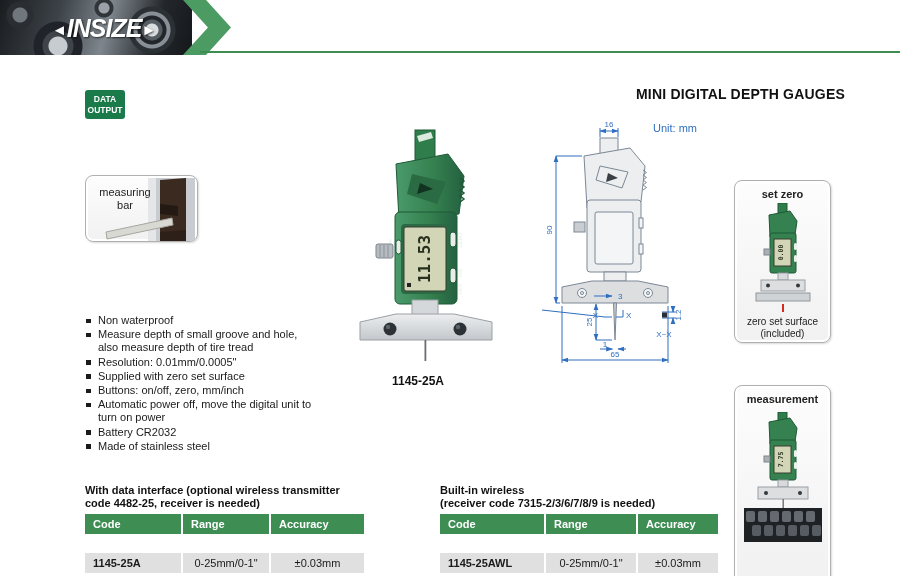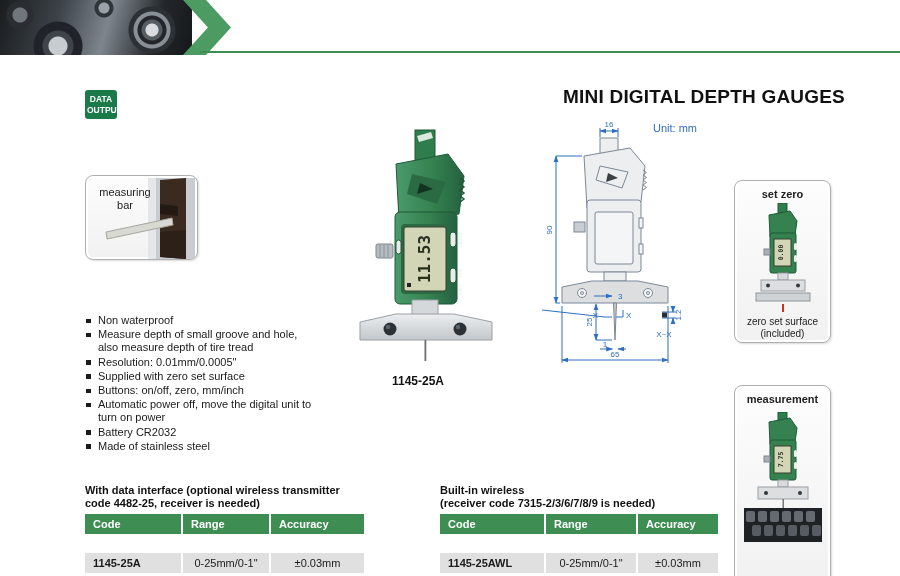--- a/index.html
+++ b/index.html
@@ -23,34 +23,34 @@
   }
   .logo .arr { font-size:15px; font-style:normal; vertical-align:2px; letter-spacing:0; }
   .chevron {
     position:absolute; left:183px; top:0; width:48px; height:55px; background:#4C9B63;
     clip-path:polygon(0 0, 48% 0, 100% 50%, 48% 100%, 0 100%, 52% 50%);
   }
   .green-line { position:absolute; left:200px; top:51px; width:700px; height:2px; background:#3E8E54; }
 
   
   .badge {
-    position:absolute; left:85px; top:90px; width:32px; padding:4px 2px;
+    position:absolute; left:85px; top:90px; width:40px; padding:4px 2px;
     background:#1B7A4A; border-radius:3px; color:#fff; font-weight:bold;
     font-size:8.5px; line-height:10.5px; text-align:center;
   }
-  .title { position:absolute; right:55px; top:86px; font-size:19px; font-weight:bold; color:#111; letter-spacing:.2px; }
+  .title { position:absolute; right:55px; top:86px; font-size:14px; font-weight:bold; color:#111; letter-spacing:.2px; }
   .unit-label { position:absolute; left:653px; top:122px; font-size:11px; color:#2F6FBF; }
 
   
   .frame {
     position:absolute; border:1px solid #b0b0b0; border-radius:8px;
     background:linear-gradient(180deg,#fdfdfd,#f1f1f1);
     box-shadow:inset 0 0 0 2px #fff, 1px 1px 2px rgba(0,0,0,.15);
   }
-  .mbar-box { left:85px; top:175px; width:113px; height:85px; overflow:hidden; }
+  .mbar-box { left:85px; top:175px; width:113px; height:67px; overflow:hidden; }
   .mbar-label { position:absolute; left:6px; top:10px; width:66px; text-align:center; font-size:11px; line-height:13px; color:#222; }
   .setzero-box { left:734px; top:180px; width:97px; height:163px; }
   .measure-box { left:734px; top:385px; width:97px; height:200px; overflow:hidden; }
   .frame-title { position:absolute; left:0; right:0; top:7px; text-align:center; font-size:11px; color:#222;font-weight:bold; }
   .frame-caption { position:absolute; left:0; right:0; text-align:center; font-size:10px; line-height:11.5px; color:#222; }
 
   
   .features { position:absolute; left:85px; top:314px; width:230px; }
   .feat { position:relative; padding-left:13px; font-size:11px; line-height:13.2px; color:#1a1a1a; margin-bottom:1px; }
   .feat::before { content:""; position:absolute; left:1px; top:4.5px; width:4.5px; height:4.5px; background:#1a1a1a; }
@@ -81,20 +81,21 @@
   svg text { font-family:"Liberation Sans", sans-serif; }
   .dimtxt { fill:#2F6FBF; font-size:8px; }
   .lcdtxt { font-family:"DejaVu Sans Mono", monospace; font-weight:bold; fill:#27301f; }
 </style>
 </head>
 <body>
 
 <div class="page">
 
   <div class="banner-photo"></div>
+  <div class="logo"><span class="arr">◄</span><span>INSIZE</span><span class="arr">►</span></div>
   <div class="chevron"></div>
   <div class="green-line"></div>
 
   <div class="badge">
     <div>DATA</div>
     <div>OUTPUT</div>
   </div>
   <div class="title">MINI DIGITAL DEPTH GAUGES</div>
   <div class="unit-label">Unit: mm</div>
 

